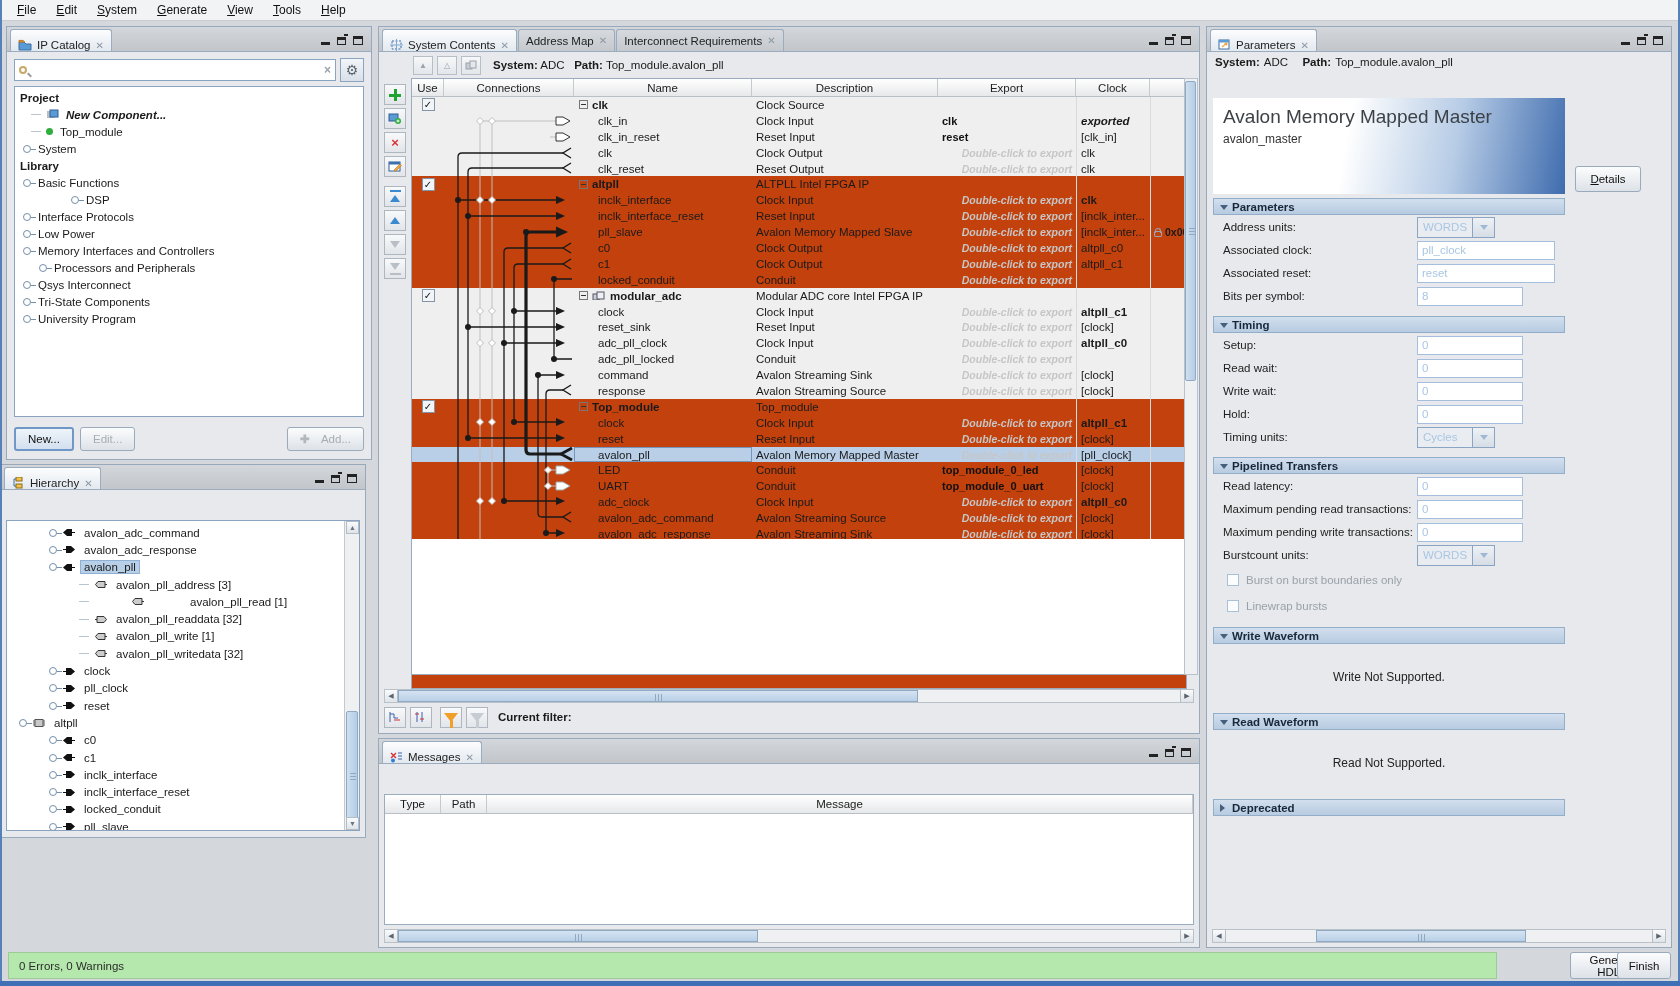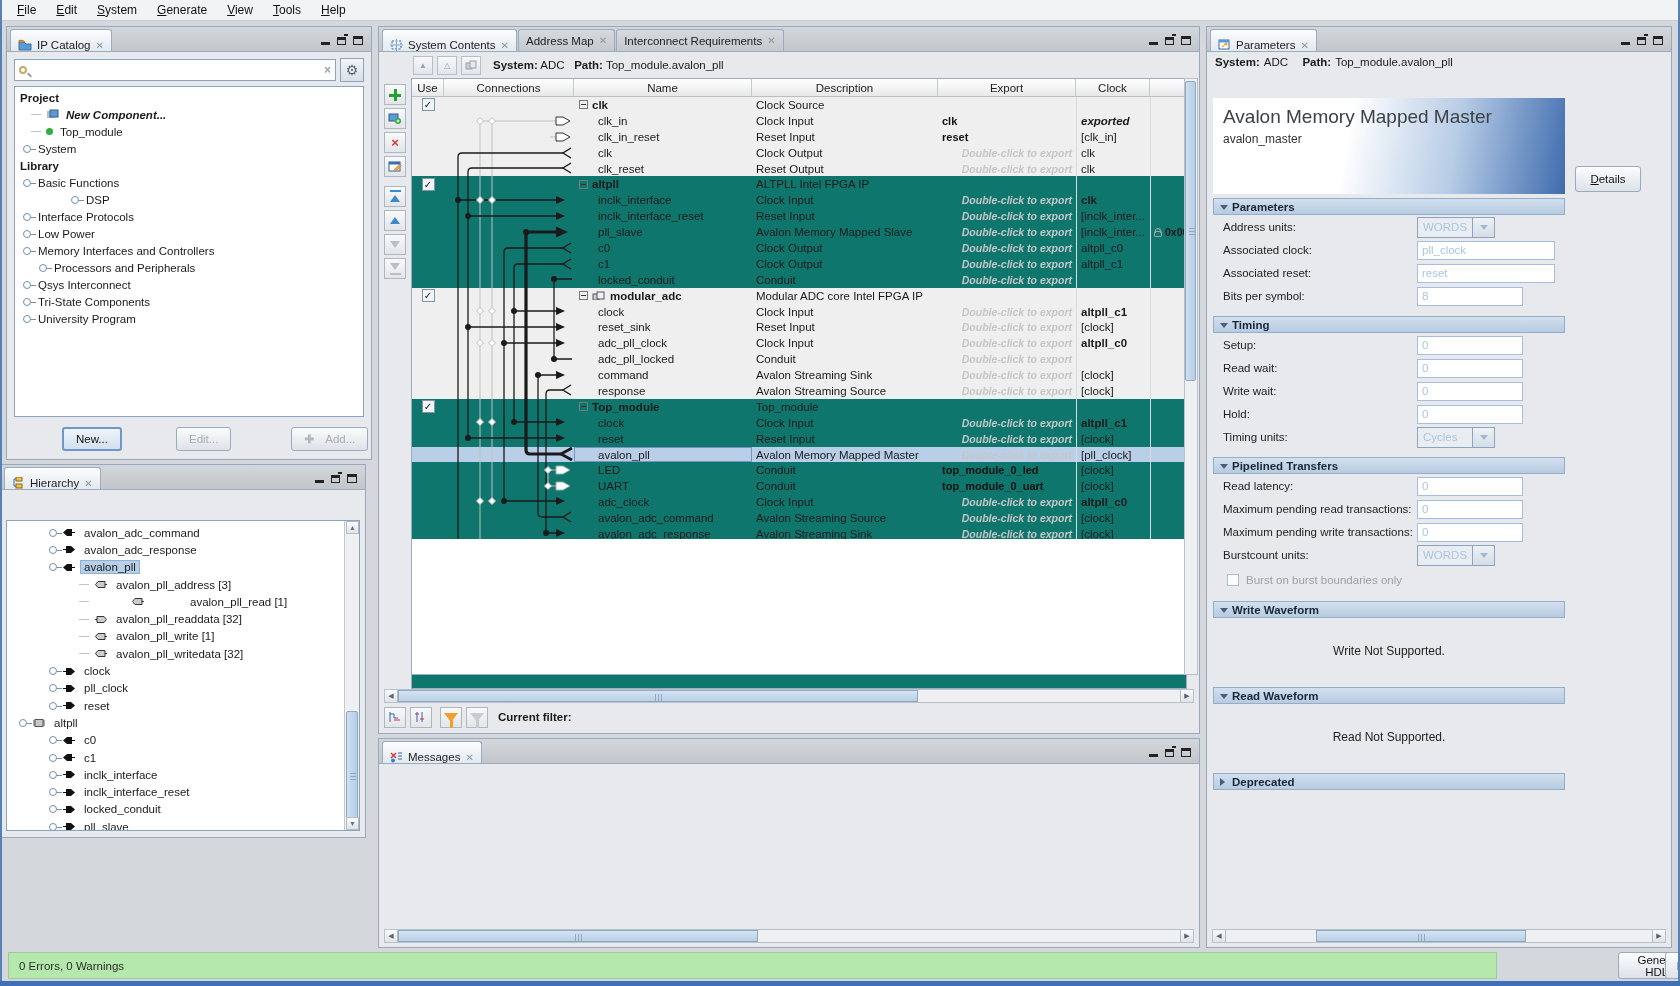--- a/index.html
+++ b/index.html
@@ -39,21 +39,21 @@
   .gearbtn { width:24px; height:24px; border:1px solid #8aa3c0; background:linear-gradient(#f2f5f8,#d9e0e8); display:flex; align-items:center; justify-content:center; font-size:14px; color:#5a6570; }
   .treebox { position:absolute; left:7px; top:34px; right:7px; bottom:42px; background:#fff; border:1px solid #8aa3c0; overflow:hidden; padding-top:2px; }
   .trow { height:17px; display:flex; align-items:center; gap:5px; white-space:nowrap; }
   .trow .lbl { padding:0 2px; }
   .thead { font-weight:bold; padding-left:5px; }
   .exp { width:8px; height:8px; border:1px solid #7590ab; border-radius:50%; position:relative; flex:none; }
   .exp::after { content:''; position:absolute; left:7px; top:3px; width:5px; height:1px; background:#7590ab; }
   .branch { width:10px; height:1px; background:#b9c5d1; flex:none; }
   .greendot { width:7px; height:7px; border-radius:50%; background:#2fae3e; flex:none; }
   .ipbtns { position:absolute; left:7px; bottom:8px; right:7px; display:flex; gap:6px; }
-  .btn { height:24px; padding:0 12px; font-size:11.5px; background:linear-gradient(#fbfcfd,#dde2e8); border:1px solid #9aaabb; border-radius:3px; color:#111; display:flex; align-items:center; gap:4px;margin-left:48px; }
+  .btn { height:24px; padding:0 12px; font-size:11.5px; background:linear-gradient(#fbfcfd,#dde2e8); border:1px solid #9aaabb; border-radius:3px; color:#111; display:flex; align-items:center; gap:4px; }
   .btn.focused { border:2px solid #6f97c8; background:linear-gradient(#eef4fa,#d3e0ef); }
   .btn.disabled { color:#a8adb3; }
   .plus-gray { color:#b3b8bd; font-weight:bold; }
 
   
   #hier { left:0; top:464px; width:366px; height:374px; }
   #hier .treebox2 { position:absolute; left:5px; top:30px; right:5px; bottom:6px; background:#fff; border:1px solid #8aa3c0; overflow:hidden; padding-top:3px; }
   .hrow { height:17.3px; display:flex; align-items:center; gap:5px; white-space:nowrap; }
   .hrow .hlbl { padding:0 3px; }
   .hrow .hlbl.sel { background:#b8cfe8; outline:1px solid #8fb0d4; }
@@ -74,21 +74,21 @@
   .cssplus { position:relative; width:12px; height:12px; }
   .cssplus::before { content:''; position:absolute; left:0; top:5px; width:12px; height:3px; background:#1ca330; }
   .cssplus::after { content:''; position:absolute; left:5px; top:0; width:3px; height:12px; background:#1ca330; }
   .redx { color:#d63333; font-size:13px; font-weight:bold; }
   .tri { width:0; height:0; border-left:5px solid transparent; border-right:5px solid transparent; }
   .tri.up { border-bottom:7px solid #3b8ad0; }
   .tri.dn { border-top:7px solid #b9bfc6; }
   .bar-top { position:absolute; top:3px; left:5px; width:11px; height:2px; background:#3b8ad0; }
   .bar-bot { position:absolute; bottom:3px; left:5px; width:11px; height:2px; background:#b9bfc6; }
 
-  .tablewrap { position:absolute; left:32px; top:26px; width:776px; bottom:44px; background:#0f766e; border:1px solid #9aacbe; }
+  .tablewrap { position:absolute; left:32px; top:26px; width:776px; bottom:44px; background:#c2410c; border:1px solid #9aacbe; }
   .thdr { display:flex; height:18px; background:linear-gradient(#ffffff,#e7e8ea); border-bottom:1px solid #b9bfc6; font-size:11.5px; color:#222; }
   .thdr .hc { display:flex; align-items:center; justify-content:center; border-right:1px solid #c6cacf; }
   .tbody { position:relative; height:461px; }
   .trw { display:flex; height:15.9px; align-items:center; font-size:11.5px; }
   .trw.shade { background:#efefef; }
   .trw.sel { background:#b9cfe7; }
   .cell { height:100%; display:flex; align-items:center; overflow:hidden; white-space:nowrap; }
   .c-use { width:32px; justify-content:center; }
   .c-conn { width:130px; }
   .c-name { width:178px; padding-left:24px; }
@@ -1042,20 +1042,27 @@
       <span>Messages</span>
       <span class="tabx">✕</span>
     </div>
     <div class="winbtns">
       <span class="wb wb-min"></span>
       <span class="wb wb-float"></span>
       <span class="wb wb-max"></span>
     </div>
   </div>
   <div class="pbody">
+    <div class="msg-table">
+      <div class="msg-hdr" id="msgHdr">
+          <div class="hc" style="width: 56px;">Type</div>
+          <div class="hc" style="width: 46px;">Path</div>
+          <div class="hc" style="width: auto; flex: 1 1 0%;">Message</div>
+        </div>
+    </div>
     <div class="hscroll" style="bottom:4px;">
       <div class="hs-arr">◀</div>
       <div class="hthumb" style="width:360px;">
           <span class="hgrip"></span>
         </div>
       <div class="hs-arr r">▶</div>
     </div>
   </div>
 </div>
 
@@ -1159,20 +1166,24 @@
           <div class="plab">Burstcount units:</div>
           <div class="psel">
             <div class="pv">WORDS</div>
             <div class="pa"></div>
           </div>
         </div>
         <div class="pcheck">
           <div class="box"></div>
           <span>Burst on burst boundaries only</span>
         </div>
+        <div class="pcheck">
+          <div class="box"></div>
+          <span>Linewrap bursts</span>
+        </div>
         <div class="secbar">
           <span class="st"></span>
           <span>Write Waveform</span>
         </div>
         <div class="pmsg">Write Not Supported.</div>
         <div class="secbar">
           <span class="st"></span>
           <span>Read Waveform</span>
         </div>
         <div class="pmsg">Read Not Supported.</div>

